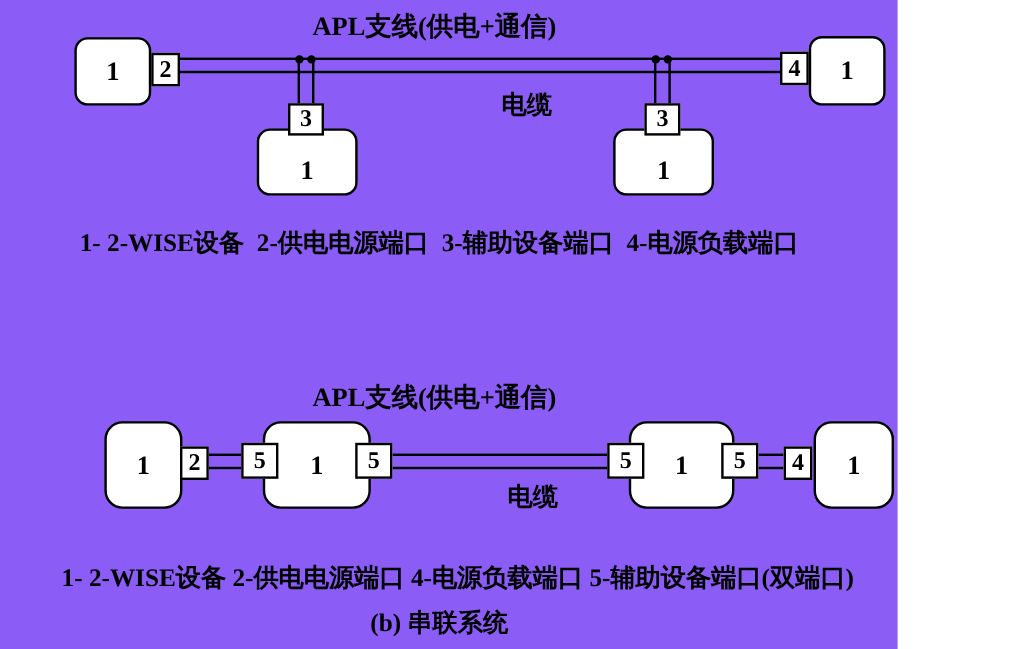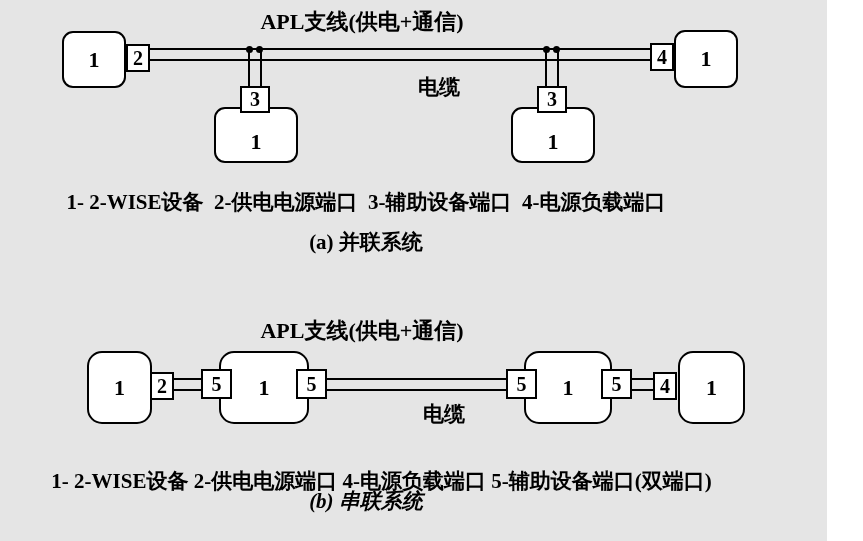--- a/index.html
+++ b/index.html
@@ -3,22 +3,22 @@
 <meta charset="utf-8">
 <style>
   * { margin: 0; padding: 0; box-sizing: border-box; }
   html, body { background: #ffffff; }
   body {
     font-family: "Liberation Serif", "DejaVu Serif", serif;
     width: 863px; height: 541px;
   }
   .canvas {
     position: relative;
-    width: 827px; height: 541px;
-    background: #e5e5e5;
+    width: 748px; height: 541px;
+    background: #8b5cf6;
     overflow: hidden;
   }
   .rbox {
     position: absolute;
     border: 2px solid #000;
     border-radius: 11px;
     background: #fff;
     display: flex; align-items: center; justify-content: center;
     font-weight: bold; font-size: 22px; color: #000;
     z-index: 2;
@@ -88,21 +88,20 @@
 
   <div class="vcable" style="left:545px; top:50px; width:14px; height:38px;"></div>
   <div class="dot" style="left:543px; top:46px;"></div>
   <div class="dot" style="left:553px; top:46px;"></div>
   <div class="port" style="left:537px; top:86px; width:30px; height:27px;">3</div>
   <div class="rbox" style="left:511px; top:107px; width:84px; height:56px; padding-top:14px;">1</div>
 
   <div class="lbl cable-lbl" style="left:350px; top:73px; width:110px;">电缆</div>
 
   <div class="lbl legend-lbl" style="left:0px; top:178px; width:732px;">1- 2-WISE设备  2-供电电源端口  3-辅助设备端口  4-电源负载端口</div>
-  <div class="lbl caption-lbl" style="left:0px; top:228px; width:732px;">(a) 并联系统</div>
 
   <div class="lbl title-lbl" style="left:0px; top:316px; width:724px;">APL支线(供电+通信)</div>
 
   <div class="hcable" style="left:174px; top:378px; width:27px; height:13px;"></div>
   <div class="hcable" style="left:327px; top:378px; width:179px; height:13px;"></div>
   <div class="hcable" style="left:632px; top:378px; width:21px; height:13px;"></div>
 
   <div class="rbox big" style="left:87px; top:351px; width:65px; height:73px;">1</div>
   <div class="port" style="left:150px; top:372px; width:24px; height:28px;">2</div>
 
@@ -113,15 +112,15 @@
   <div class="lbl cable-lbl" style="left:355px; top:400px; width:110px;">电缆</div>
 
   <div class="rbox big" style="left:524px; top:351px; width:88px; height:73px;">1</div>
   <div class="port" style="left:506px; top:369px; width:31px; height:30px;">5</div>
   <div class="port" style="left:601px; top:369px; width:31px; height:30px;">5</div>
 
   <div class="port" style="left:653px; top:372px; width:24px; height:28px;">4</div>
   <div class="rbox big" style="left:678px; top:351px; width:67px; height:73px;">1</div>
 
   <div class="lbl legend-lbl" style="left:0px; top:457px; width:763px;">1- 2-WISE设备 2-供电电源端口 4-电源负载端口 5-辅助设备端口(双端口)</div>
-  <div class="lbl caption-lbl" style="left:0px; top:487px; width:732px;font-style:italic;">(b) 串联系统</div>
+  <div class="lbl caption-lbl" style="left:0px; top:505px; width:732px;">(b) 串联系统</div>
 
 </div>
 
 </body></html>

